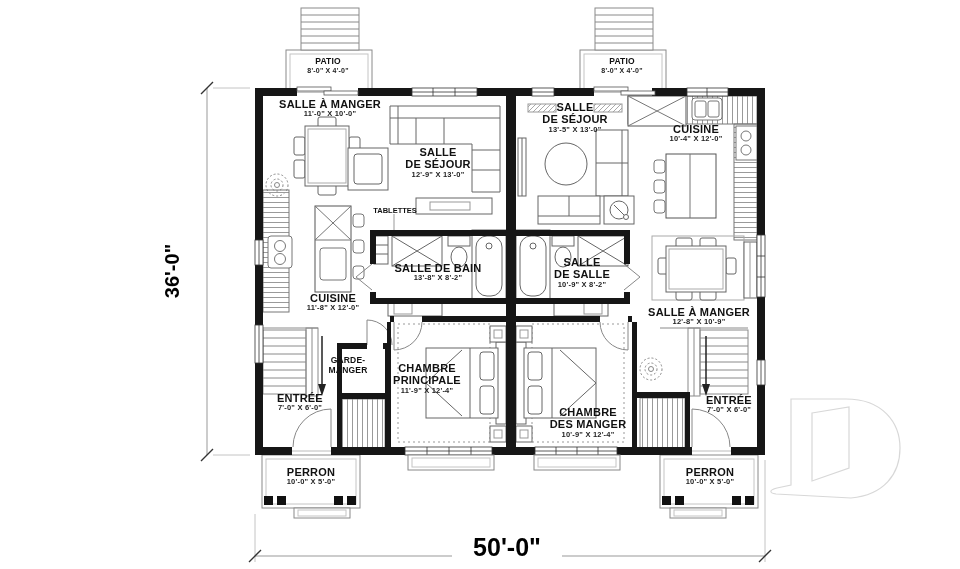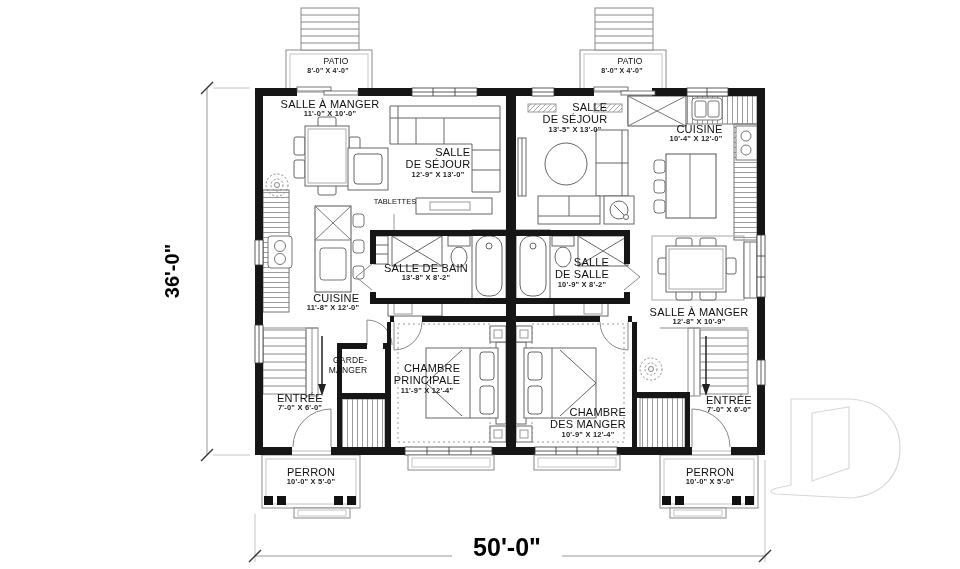--- a/index.html
+++ b/index.html
@@ -1,21 +1,21 @@
 <!DOCTYPE html>
 <html><head>
 <meta charset="utf-8">
 <style>
   html,body{margin:0;padding:0;background:#ffffff;}
   #stage{position:relative;width:960px;height:569px;background:#ffffff;overflow:hidden;
          font-family:"Liberation Sans", sans-serif;}
   #plan-svg{position:absolute;left:0;top:0;}
   .lbl{position:absolute;transform:translate(-50%,0);text-align:center;color:#111;
        line-height:1.12;white-space:nowrap;}
-  .lbl .nm{font-weight:normal;font-size:11px;letter-spacing:.2px;text-align:right;}
+  .lbl .nm{font-weight:bold;font-size:11px;letter-spacing:.2px;}
   .lbl .sz{font-weight:bold;font-size:7.5px;letter-spacing:.2px;color:#222;}
   .lbl.small .nm{font-size:8.5px;}
   .lbl.small .sz{font-size:7px;}
   .lbl.tiny .nm{font-size:7.5px;letter-spacing:0;}
   .dim{position:absolute;font-weight:bold;color:#000;}
   #dim-left{left:172px;top:271px;font-size:20px;transform:translate(-50%,-50%) rotate(-90deg);}
   #dim-bottom{left:507px;top:533px;font-size:25px;transform:translate(-50%,0);}
 </style>
 </head>
 <body>
@@ -364,28 +364,28 @@
 
 <div class="lbl" style="left:330px;top:98px">
   <div class="nm">SALLE À MANGER</div>
       <div class="sz">11'-0" X 10'-0"</div>
 </div>
 <div class="lbl" style="left:438px;top:146px">
   <div class="nm">SALLE</div>
       <div class="nm">DE SÉJOUR</div>
       <div class="sz">12'-9" X 13'-0"</div>
 </div>
-<div class="lbl tiny" style="left:395px;top:198px">
+<div class="lbl tiny" style="left:395px;top:207px">
   <div class="nm">TABLETTES</div>
 </div>
 <div class="lbl" style="left:333px;top:292px">
   <div class="nm">CUISINE</div>
       <div class="sz">11'-8" X 12'-0"</div>
 </div>
-<div class="lbl" style="left:426px;top:262px">
+<div class="lbl" style="left:438px;top:262px">
   <div class="nm">SALLE DE BAIN</div>
       <div class="sz">13'-8" X 8'-2"</div>
 </div>
 <div class="lbl small" style="left:348px;top:356px">
   <div class="nm">GARDE-</div>
       <div class="nm">MANGER</div>
 </div>
 <div class="lbl" style="left:300px;top:392px">
   <div class="nm">ENTRÉE</div>
       <div class="sz">7'-0" X 6'-0"</div>

